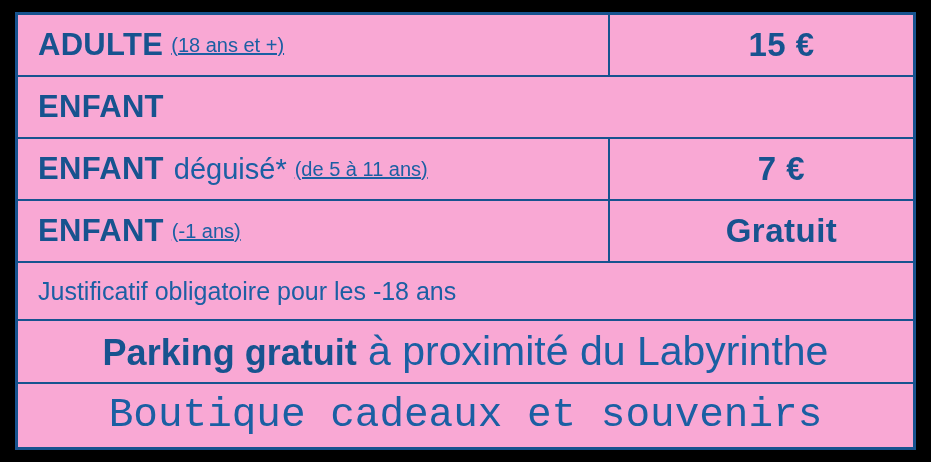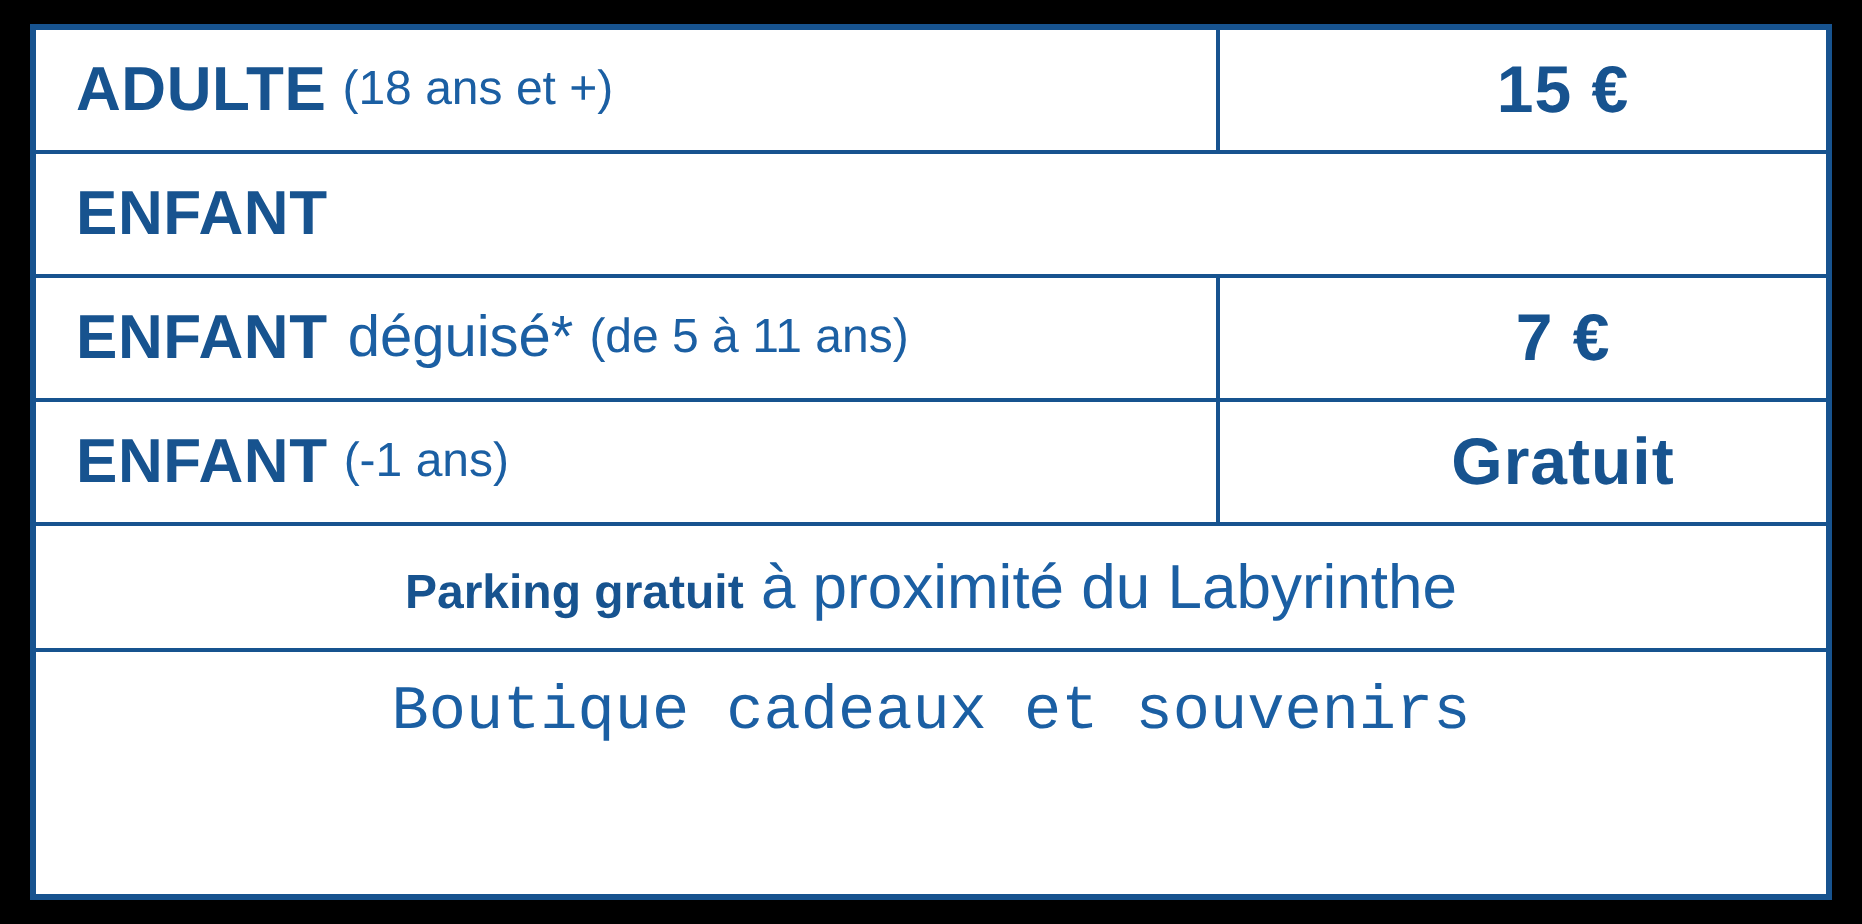--- a/index.html
+++ b/index.html
@@ -16,21 +16,21 @@
   .price-table {
     position: absolute;
     left: 15px;
     top: 12px;
     width: 901px;
     height: 438px;
     border: 3px solid #17538f;
     box-sizing: border-box;
     display: flex;
     flex-direction: column;
-    background: #ffffff;
+    background: #f9a8d4;
   }
   .row {
     display: flex;
     flex-direction: row;
     align-items: stretch;
     border-bottom: 2px solid #17538f;
   }
   .row.last {
     border-bottom: none;
     font-family: Liberation Mono, monospace;
@@ -62,22 +62,23 @@
   }
   .light-blue {
     color: #1b5fa3;
     font-weight: normal;
     font-size: 29px;
     text-align: right;
   }
   .paren {
     color: #1b5fa3;
     font-weight: normal;
-    font-size: 24px;
+    font-size: 20px;
     margin-left: 8px;
+    text-decoration: underline;
   }
   .price-text {
     color: #17538f;
     font-weight: bold;
     font-size: 33px;
     letter-spacing: 0.5px;
   }
   .note-row {
     height: 56px;
   }
@@ -97,26 +98,26 @@
     align-items: center;
     justify-content: center;
     text-align: center;
   }
   .full-row .line {
     white-space: nowrap;
   }
   .strong-part {
     color: #17538f;
     font-weight: bold;
-    font-size: 24px;
+    font-size: 36px;
   }
   .normal-part {
     color: #1b5fa3;
     font-weight: normal;
-    font-size: 31px;
+    font-size: 41px;
   }
 </style>
 </head>
 <body>
 
 <div class="price-table">
 
   <div class="row rate-row">
     <div class="cell-label">
       <span class="bold-blue">ADULTE</span>
@@ -147,20 +148,23 @@
   <div class="row rate-row">
     <div class="cell-label">
       <span class="bold-blue">ENFANT</span>
       <span class="paren">(-1 ans)</span>
     </div>
     <div class="cell-price">
       <span class="price-text">Gratuit</span>
     </div>
   </div>
 
+  <div class="row note-row">
+    <div class="note-text">Justificatif obligatoire pour les -18 ans</div>
+  </div>
 
   <div class="row full-row">
     <div class="line">
       <span class="strong-part">Parking gratuit</span><span class="normal-part"> à proximité du Labyrinthe</span>
     </div>
   </div>
 
   <div class="row full-row last">
     <div class="line">
       <span class="normal-part">Boutique cadeaux et souvenirs</span>

